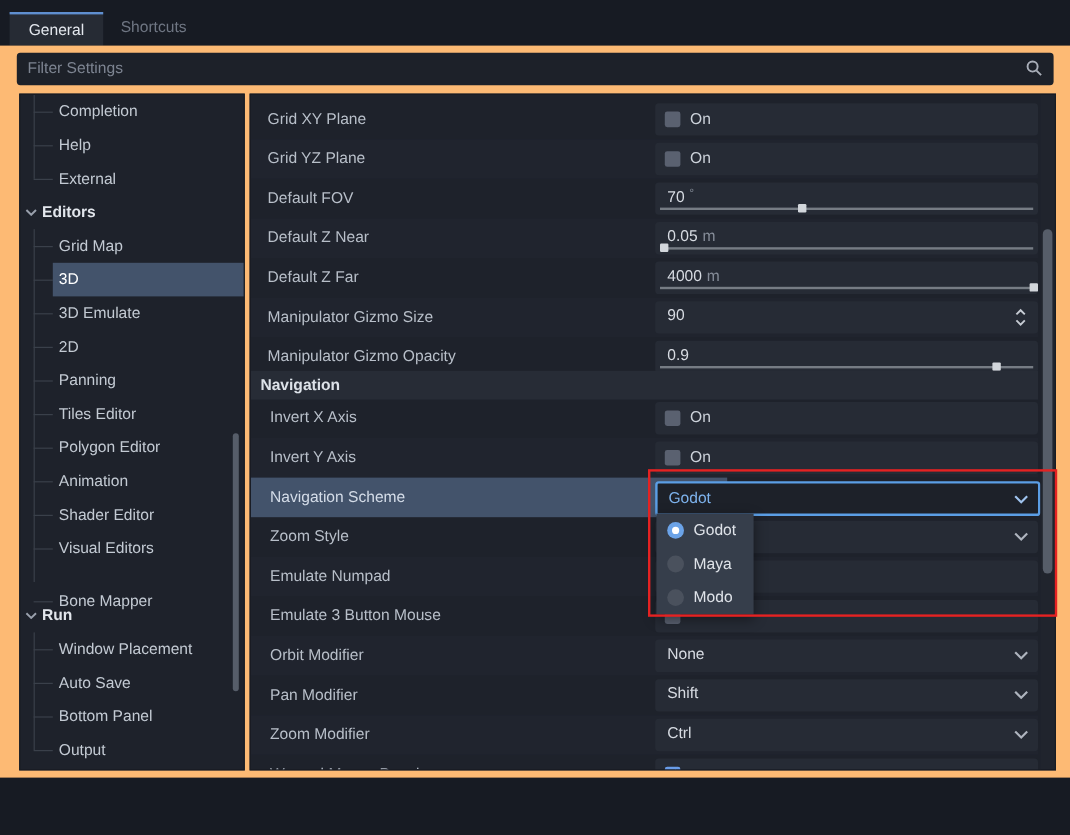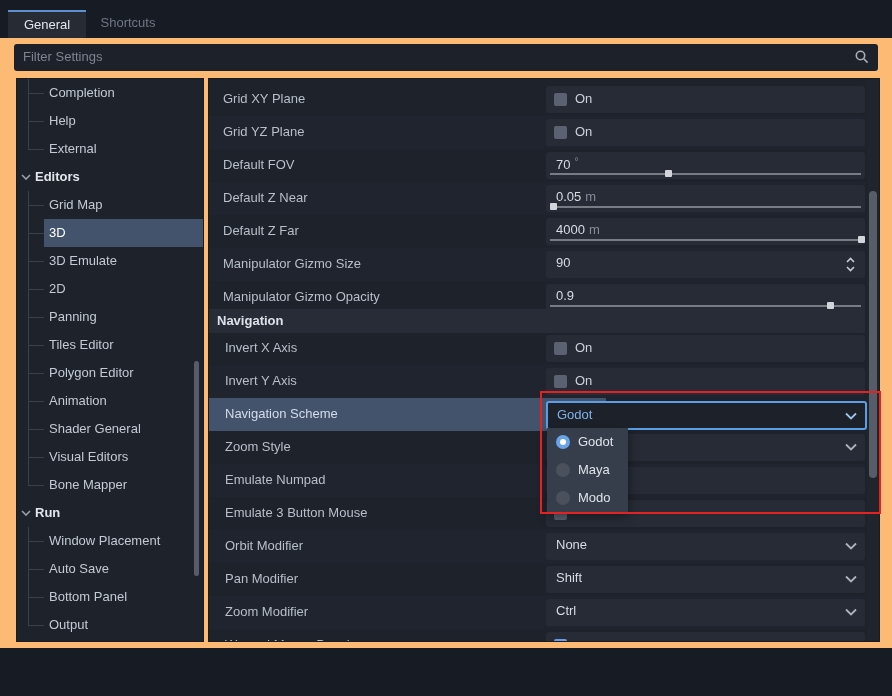--- a/index.html
+++ b/index.html
@@ -131,23 +131,23 @@
 
       <div class="titem child" style="top:112px">Grid Map</div>
       <div class="titem child" style="top:140px"></div>
       <div class="titem sel" style="top:140px">3D</div>
       <div class="titem child" style="top:168px">3D Emulate</div>
       <div class="titem child" style="top:196px">2D</div>
       <div class="titem child" style="top:224px">Panning</div>
       <div class="titem child" style="top:252px">Tiles Editor</div>
       <div class="titem child" style="top:280px">Polygon Editor</div>
       <div class="titem child" style="top:308px">Animation</div>
-      <div class="titem child" style="top:336px">Shader General</div>
+      <div class="titem child" style="top:336px">Shader Editor</div>
       <div class="titem child" style="top:364px">Visual Editors</div>
-      <div class="titem child" style="top:392px">Bone Mapper</div>
+      <div class="titem child" style="top:408px">Bone Mapper</div>
 
       <div class="titem hdr" style="top:420px">
         <span class="tchev">
           <svg width="10" height="6" viewBox="0 0 10 6">
               <polyline points="1,1 5,5 9,1" fill="none" stroke="#99a0ac" stroke-width="1.6"></polyline>
             </svg>
         </span>
         <span>Run</span>
       </div>
 

